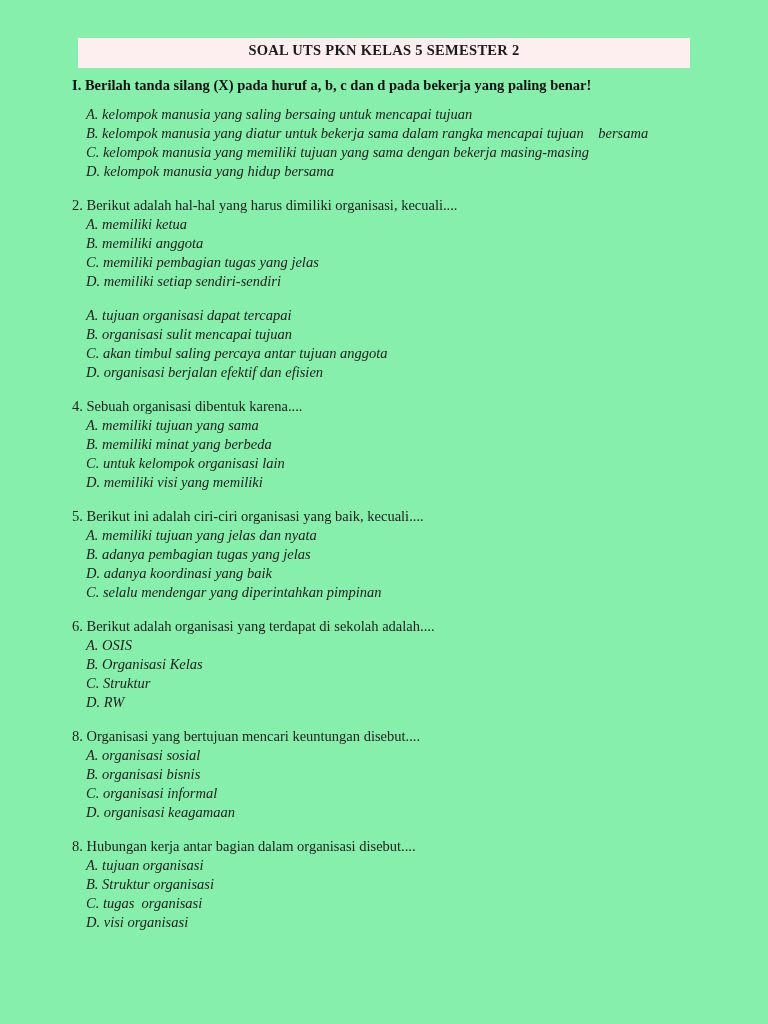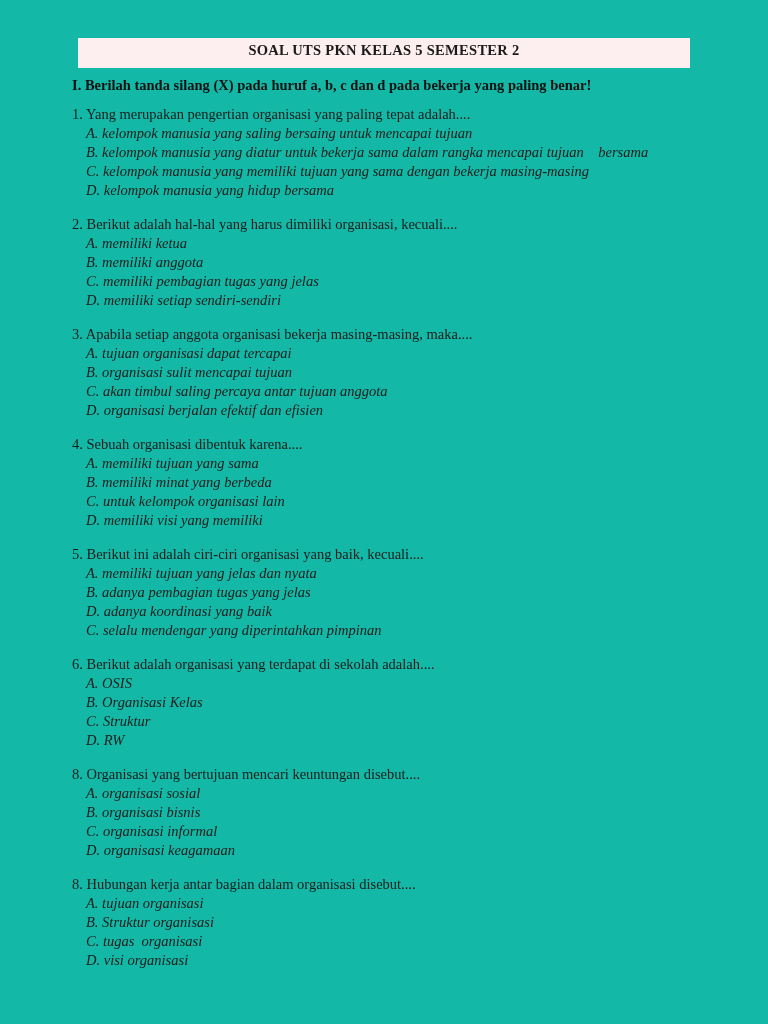--- a/index.html
+++ b/index.html
@@ -14,21 +14,21 @@
     color: #1a1a1a;
     position: relative;
     overflow: hidden;
   }
   .page {
     position: absolute;
     left: 0;
     top: 0;
     width: 768px;
     height: 1024px;
-    background: #14b8a6;
+    background: #86efac;
   }
   .title-bar {
     position: absolute;
     left: 78px;
     top: 38px;
     width: 612px;
     height: 30px;
     background: #fdeef0;
   }
   .title-text {
@@ -80,37 +80,35 @@
 <div class="page">
 
   <div class="title-bar"></div>
   <div class="title-text">SOAL UTS  PKN KELAS 5 SEMESTER 2</div>
 
   <div class="instruction">I. Berilah tanda silang (X) pada huruf a, b, c dan d pada bekerja yang paling benar!</div>
 
   <div class="questions">
 
     <div class="q-block">
-      <div class="q-stem">1. Yang merupakan pengertian organisasi yang paling tepat adalah....</div>
       <div class="q-opt">A. kelompok manusia yang saling bersaing untuk mencapai tujuan</div>
       <div class="q-opt">B. kelompok manusia yang diatur untuk bekerja sama dalam rangka mencapai tujuan    bersama</div>
       <div class="q-opt">C. kelompok manusia yang memiliki tujuan yang sama dengan bekerja masing-masing</div>
       <div class="q-opt">D. kelompok manusia yang hidup bersama</div>
     </div>
 
     <div class="q-block">
       <div class="q-stem">2. Berikut adalah hal-hal yang harus dimiliki organisasi, kecuali....</div>
       <div class="q-opt">A. memiliki ketua</div>
       <div class="q-opt">B. memiliki anggota</div>
       <div class="q-opt">C. memiliki pembagian tugas yang jelas</div>
       <div class="q-opt">D. memiliki setiap sendiri-sendiri</div>
     </div>
 
     <div class="q-block">
-      <div class="q-stem">3. Apabila setiap anggota organisasi bekerja masing-masing, maka....</div>
       <div class="q-opt">A. tujuan organisasi dapat tercapai</div>
       <div class="q-opt">B. organisasi sulit mencapai tujuan</div>
       <div class="q-opt">C. akan timbul saling percaya antar tujuan anggota</div>
       <div class="q-opt">D. organisasi berjalan efektif dan efisien</div>
     </div>
 
     <div class="q-block">
       <div class="q-stem">4. Sebuah organisasi dibentuk karena....</div>
       <div class="q-opt">A. memiliki tujuan yang sama</div>
       <div class="q-opt">B. memiliki minat yang berbeda</div>

